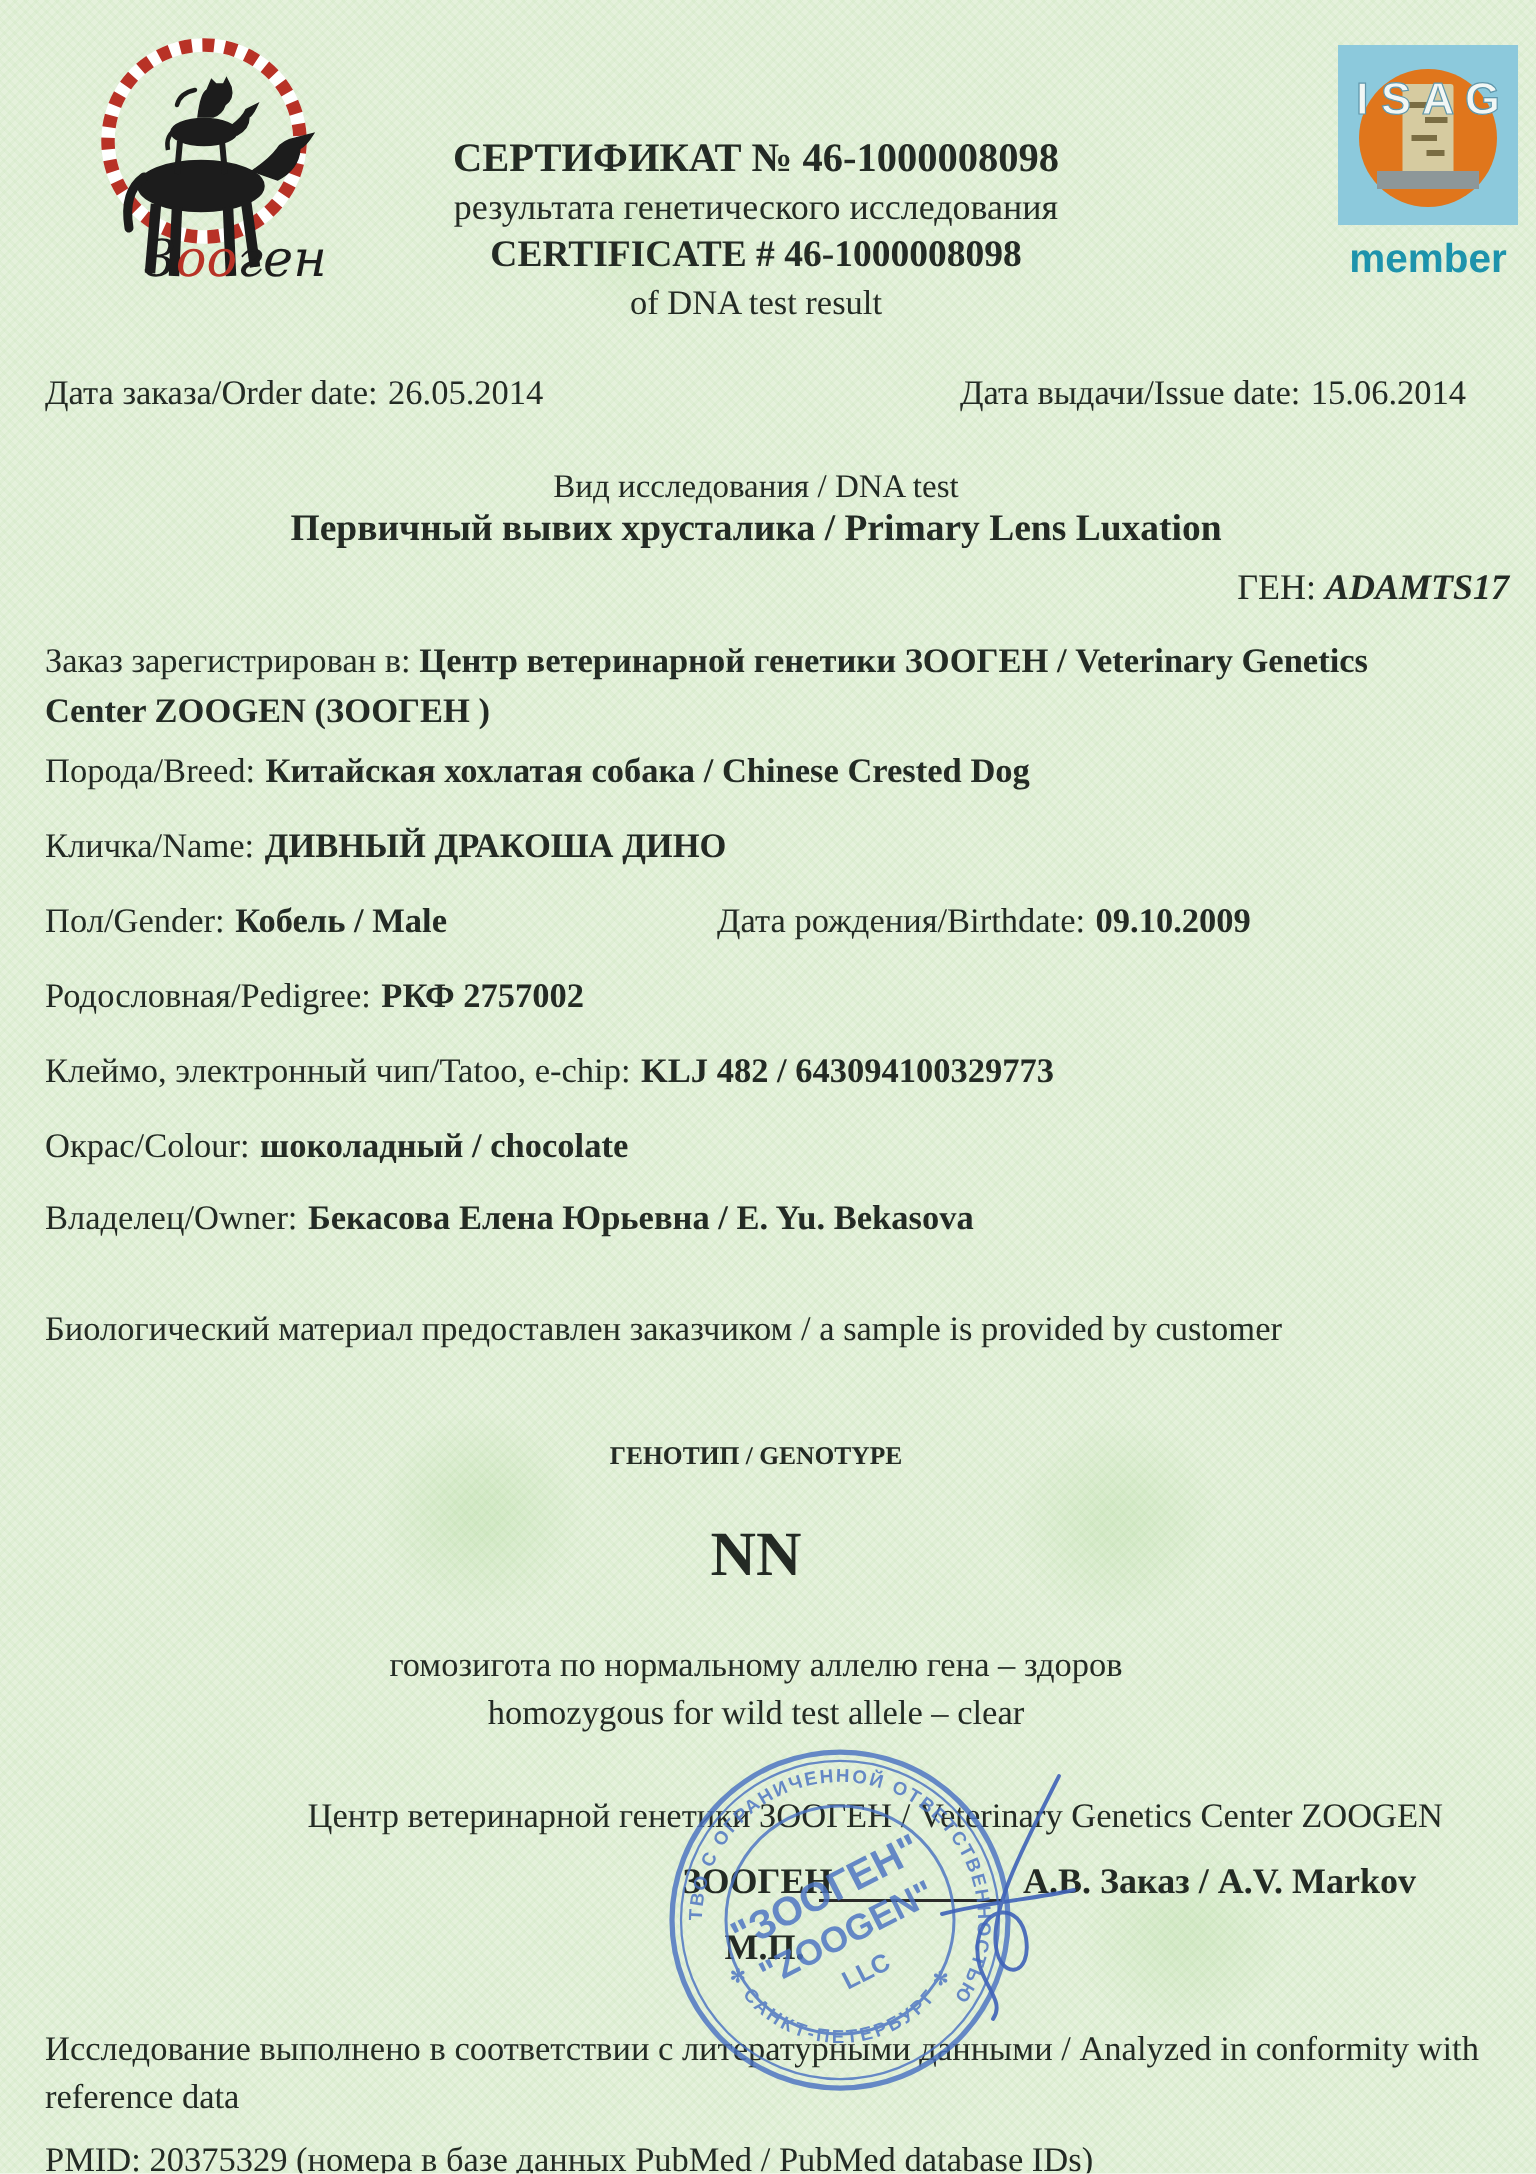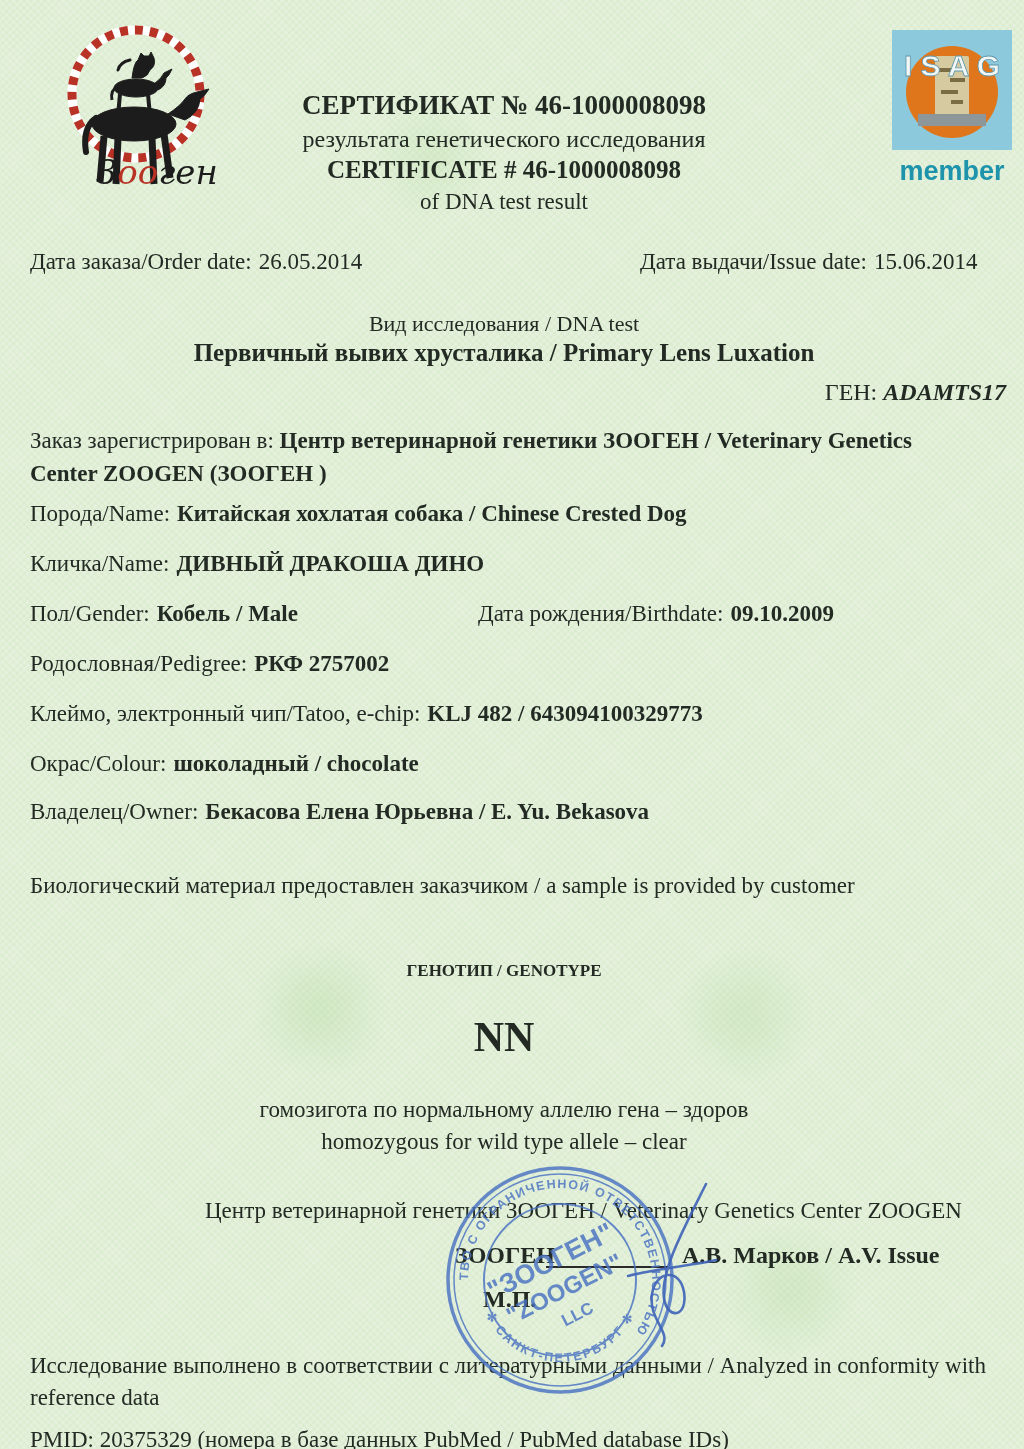--- a/index.html
+++ b/index.html
@@ -87,46 +87,46 @@
 
   <div class="abs line t23" style="left:30px;top:249px;"><span>Дата заказа/Order date:</span><span style="margin-left:7px;">26.05.2014</span></div>
   <div class="abs line t23" style="left:640px;top:249px;"><span>Дата выдачи/Issue date:</span><span style="margin-left:7px;">15.06.2014</span></div>
 
   <div class="abs c line t22" style="top:311px;font-family:Liberation Serif, serif;">Вид исследования / DNA test</div>
   <div class="abs c line b" style="top:339px;font-size:25px;">Первичный вывих хрусталика / Primary Lens Luxation</div>
   <div class="abs line t24" style="right:18px;top:379px;"><span>ГЕН:</span><span class="b" style="font-style:italic;margin-left:6px;">ADAMTS17</span></div>
 
   <div class="abs t23" style="left:30px;top:425px;width:950px;line-height:1.42;"><span class="lab">Заказ зарегистрирован в:</span> <span class="b">Центр ветеринарной генетики ЗООГЕН / Veterinary Genetics Center ZOOGEN (ЗООГЕН )</span></div>
 
-  <div class="abs line t23" style="left:30px;top:501px;"><span class="lab">Порода/Name:</span><span class="val">Китайская хохлатая собака / Chinese Crested Dog</span></div>
+  <div class="abs line t23" style="left:30px;top:501px;"><span class="lab">Порода/Breed:</span><span class="val">Китайская хохлатая собака / Chinese Crested Dog</span></div>
 
   <div class="abs line t23" style="left:30px;top:551px;"><span class="lab">Кличка/Name:</span><span class="val">ДИВНЫЙ ДРАКОША ДИНО</span></div>
 
   <div class="abs line t23" style="left:30px;top:601px;"><span class="lab">Пол/Gender:</span><span class="val">Кобель / Male</span></div>
   <div class="abs line t23" style="left:478px;top:601px;"><span class="lab">Дата рождения/Birthdate:</span><span class="val">09.10.2009</span></div>
 
   <div class="abs line t23" style="left:30px;top:651px;"><span class="lab">Родословная/Pedigree:</span><span class="val">РКФ 2757002</span></div>
 
   <div class="abs line t23" style="left:30px;top:701px;"><span class="lab">Клеймо, электронный чип/Tatoo, e-chip:</span><span class="val">KLJ 482 / 643094100329773</span></div>
 
   <div class="abs line t23" style="left:30px;top:751px;"><span class="lab">Окрас/Colour:</span><span class="val">шоколадный / chocolate</span></div>
 
   <div class="abs line t23" style="left:30px;top:799px;"><span class="lab">Владелец/Owner:</span><span class="val">Бекасова Елена Юрьевна / E. Yu. Bekasova</span></div>
 
   <div class="abs line t23" style="left:30px;top:873px;">Биологический материал предоставлен заказчиком / a sample is provided by customer</div>
 
   <div class="abs c line b" style="top:961px;font-size:17px;">ГЕНОТИП / GENOTYPE</div>
   <div class="abs c line b" style="top:1013px;font-size:42px;">NN</div>
   <div class="abs c line t23" style="top:1097px;">гомозигота по нормальному аллелю гена – здоров</div>
-  <div class="abs c line t23" style="top:1129px;">homozygous for wild type allele – clear</div>
+  <div class="abs c line t23" style="top:1129px;">homozygous for wild test allele – clear</div>
 
   <div class="abs line t23" style="left:205px;top:1198px;">Центр ветеринарной генетики ЗООГЕН / Veterinary Genetics Center ZOOGEN</div>
   <div class="abs line b t24" style="left:455px;top:1242px;">ЗООГЕН</div>
   <div class="sigline"></div>
-  <div class="abs line b t24" style="left:682px;top:1242px;">А.В. Марков / A.V. Issue</div>
+  <div class="abs line b t24" style="left:682px;top:1242px;">А.В. Заказ / A.V. Markov</div>
   <div class="abs line b t24" style="left:483px;top:1286px;">М.П.</div>
 
   <div class="abs t23" style="left:30px;top:1350px;width:968px;line-height:1.4;">Исследование выполнено в соответствии с литературными данными / Analyzed in conformity with reference data</div>
   <div class="abs line t23" style="left:30px;top:1427px;">PMID: 20375329 (номера в базе данных PubMed / PubMed database IDs)</div>
 
   <div class="abs" style="left:438px;top:1158px;width:244px;height:244px;">
     <svg class="stamp-svg" width="244" height="244" viewBox="0 0 244 244">
       <defs>
         <path id="ringTop" d="M 30,122 A 92,92 0 1 1 214,122 A 92,92 0 1 1 30,122"></path>
         <path id="ringBottom" d="M 40,122 A 82,82 0 1 0 204,122"></path>

